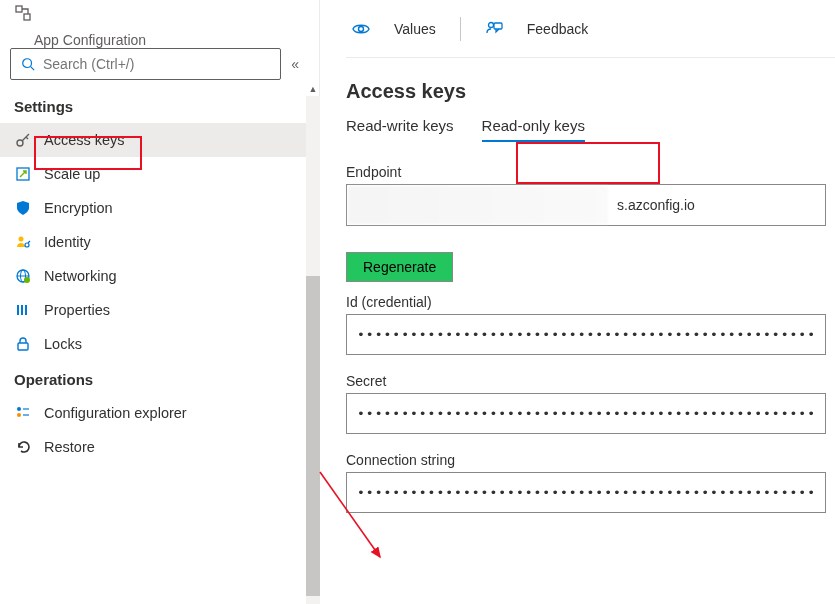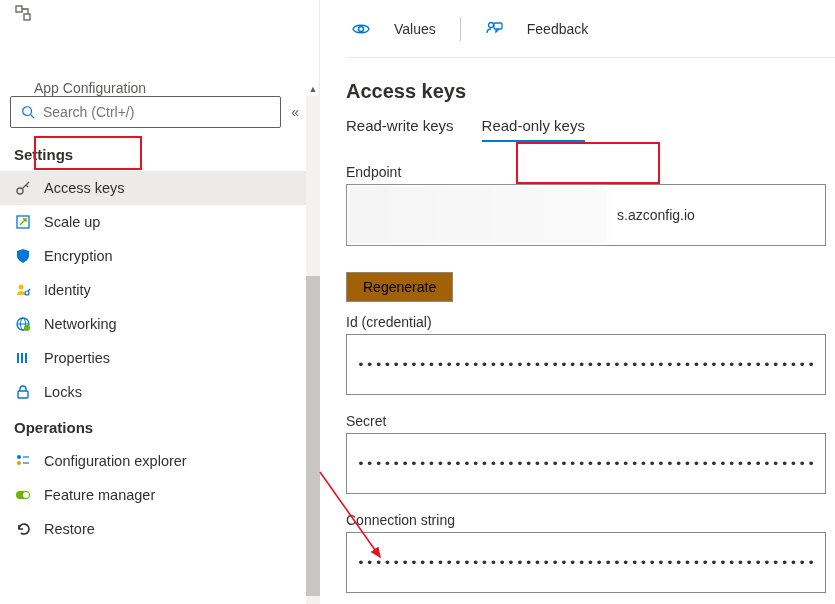--- a/index.html
+++ b/index.html
@@ -1,43 +1,43 @@
 <!DOCTYPE html>
 <html><head>
 <meta charset="utf-8">
 <style>
   * { box-sizing: border-box; margin: 0; padding: 0; font-family: "Segoe UI", Arial, sans-serif; }
   body { width: 835px; height: 604px; background: #fff; color: #323130; overflow: hidden; position: relative; }
   .layout { display: flex; height: 100%; }
   .sidebar { width: 320px; border-right: 1px solid #edebe9; display: flex; flex-direction: column; }
   .sidebar-header { padding: 4px 0 10px 14px; display:flex; align-items:center; gap:10px;}
-  .subtitle { color:#605e5c; font-size:14px; margin-left:34px;margin-top:48px;}
+  .subtitle { color:#605e5c; font-size:14px; margin-left:34px;}
   .search-row { padding: 0 20px 8px 10px; display:flex; align-items:center; gap:10px; }
   .search-box { flex:1; border:1px solid #605e5c; border-radius:2px; height:32px; display:flex; align-items:center; padding:9px 8px; gap:6px; }
   .search-box input { border:none; outline:none; font-size:14px; flex:1; color:#605e5c; background:transparent; }
   .chev-left { color:#605e5c; font-size:14px; cursor:pointer; }
   .section-title { font-size:15px; font-weight:600; padding:10px 0 8px 14px; color:#323130; }
   .menu { list-style:none; }
   .menu li { display:flex; align-items:center; gap:12px; padding:8px 0 8px 14px; font-size:14.5px; cursor:pointer; color:#323130; }
   .menu li.active { background:#edebe9; }
   .icon { width:18px; height:18px; display:inline-flex; align-items:center; justify-content:center; flex-shrink:0;}
   .red-box { position:absolute; border:2px solid #e81123; pointer-events:none; }
   .main { flex:1; padding:0 0 0 26px; position:relative; overflow:hidden;}
   .toolbar { display:flex; align-items:center; gap:12px; height:58px; border-bottom:1px solid #edebe9; margin-right:0; padding-right:20px;}
   .toolbar .tb-item { display:flex; align-items:center; gap:24px; font-size:14px; color:#323130; cursor:pointer; padding:4px 6px;}
   .toolbar .tb-item .icon svg { stroke:#0078d4; }
   .divider { width:1px; height:24px; background:#c8c6c4; margin:0 6px;}
   h2.page-title { font-size:20px; font-weight:600; margin:22px 0 14px 0;}
   .tabs { display:flex; gap:28px; font-size:15px; margin-bottom:22px;}
   .tab { padding-bottom:6px; cursor:pointer; color:#323130;}
   .tab.active { border-bottom:2px solid #0078d4; font-weight:400;}
   .field-label { font-size:14px; color:#323130; margin-bottom:4px; margin-top:4px;}
-  .readonly-box { border:1px solid #8a8886; min-height:32px; width:480px; padding:22px 10px; font-size:14px; display:flex; align-items:center; position:relative;}
+  .readonly-box { border:1px solid #8a8886; min-height:32px; width:480px; padding:12px 10px; font-size:14px; display:flex; align-items:center; position:relative;}
   .readonly-masked { letter-spacing:1px; font-family: monospace; font-size:13px; white-space:nowrap; overflow:hidden;}
-  .btn { border:1px solid #8a8886; background:#a16207; padding:6px 16px; font-size:14px; cursor:pointer; margin:8px 0 8px 0;}
+  .btn { border:1px solid #8a8886; background:#22c55e; padding:6px 16px; font-size:14px; cursor:pointer; margin:8px 0 8px 0;}
   .group { margin-bottom:18px; }
   .blur-left { position:absolute; left:1px; top:1px; bottom:1px; width:260px; background:linear-gradient(90deg,#f5f5f5,#fafafa); filter:blur(1px);}
   .scroll-up   { position:absolute; top:0; width:14px; height:14px; display:flex;align-items:center;justify-content:center;font-size:9px;color:#605e5c;}
   .arrow-svg { position:absolute; pointer-events:none; }
 </style>
 </head>
 <body>
 
 <div class="layout">
 
@@ -146,29 +146,20 @@
               <rect x="8" y="3" width="6" height="2" fill="#69afe5"></rect>
               <circle cx="4" cy="10" r="2" fill="#ff8c00"></circle>
               <rect x="8" y="9" width="6" height="2" fill="#69afe5"></rect>
             </svg>
           </span>
         <span>Configuration explorer</span>
       </li>
       <li>
         <span class="icon">
             <svg width="16" height="16" viewBox="0 0 16 16">
-              <rect x="1" y="4" width="14" height="8" rx="4" fill="#6bb700"></rect>
-              <circle cx="11" cy="8" r="3" fill="#fff"></circle>
-            </svg>
-          </span>
-        <span>Feature manager</span>
-      </li>
-      <li>
-        <span class="icon">
-            <svg width="16" height="16" viewBox="0 0 16 16">
               <path d="M4 8 A5 5 0 1 1 6 12" fill="none" stroke="#323130" stroke-width="1.6"></path>
               <path d="M4 4 L4 8 L8 8" fill="none" stroke="#323130" stroke-width="1.6"></path>
             </svg>
           </span>
         <span>Restore</span>
       </li>
     </ul>
 
     <div style="position:absolute; left:306px; top:82px; width:14px; height:14px;" class="scroll-up">▲</div>
     <div style="position:absolute; left:306px; top:96px; width:14px; bottom:0; background:#f3f2f1;">

